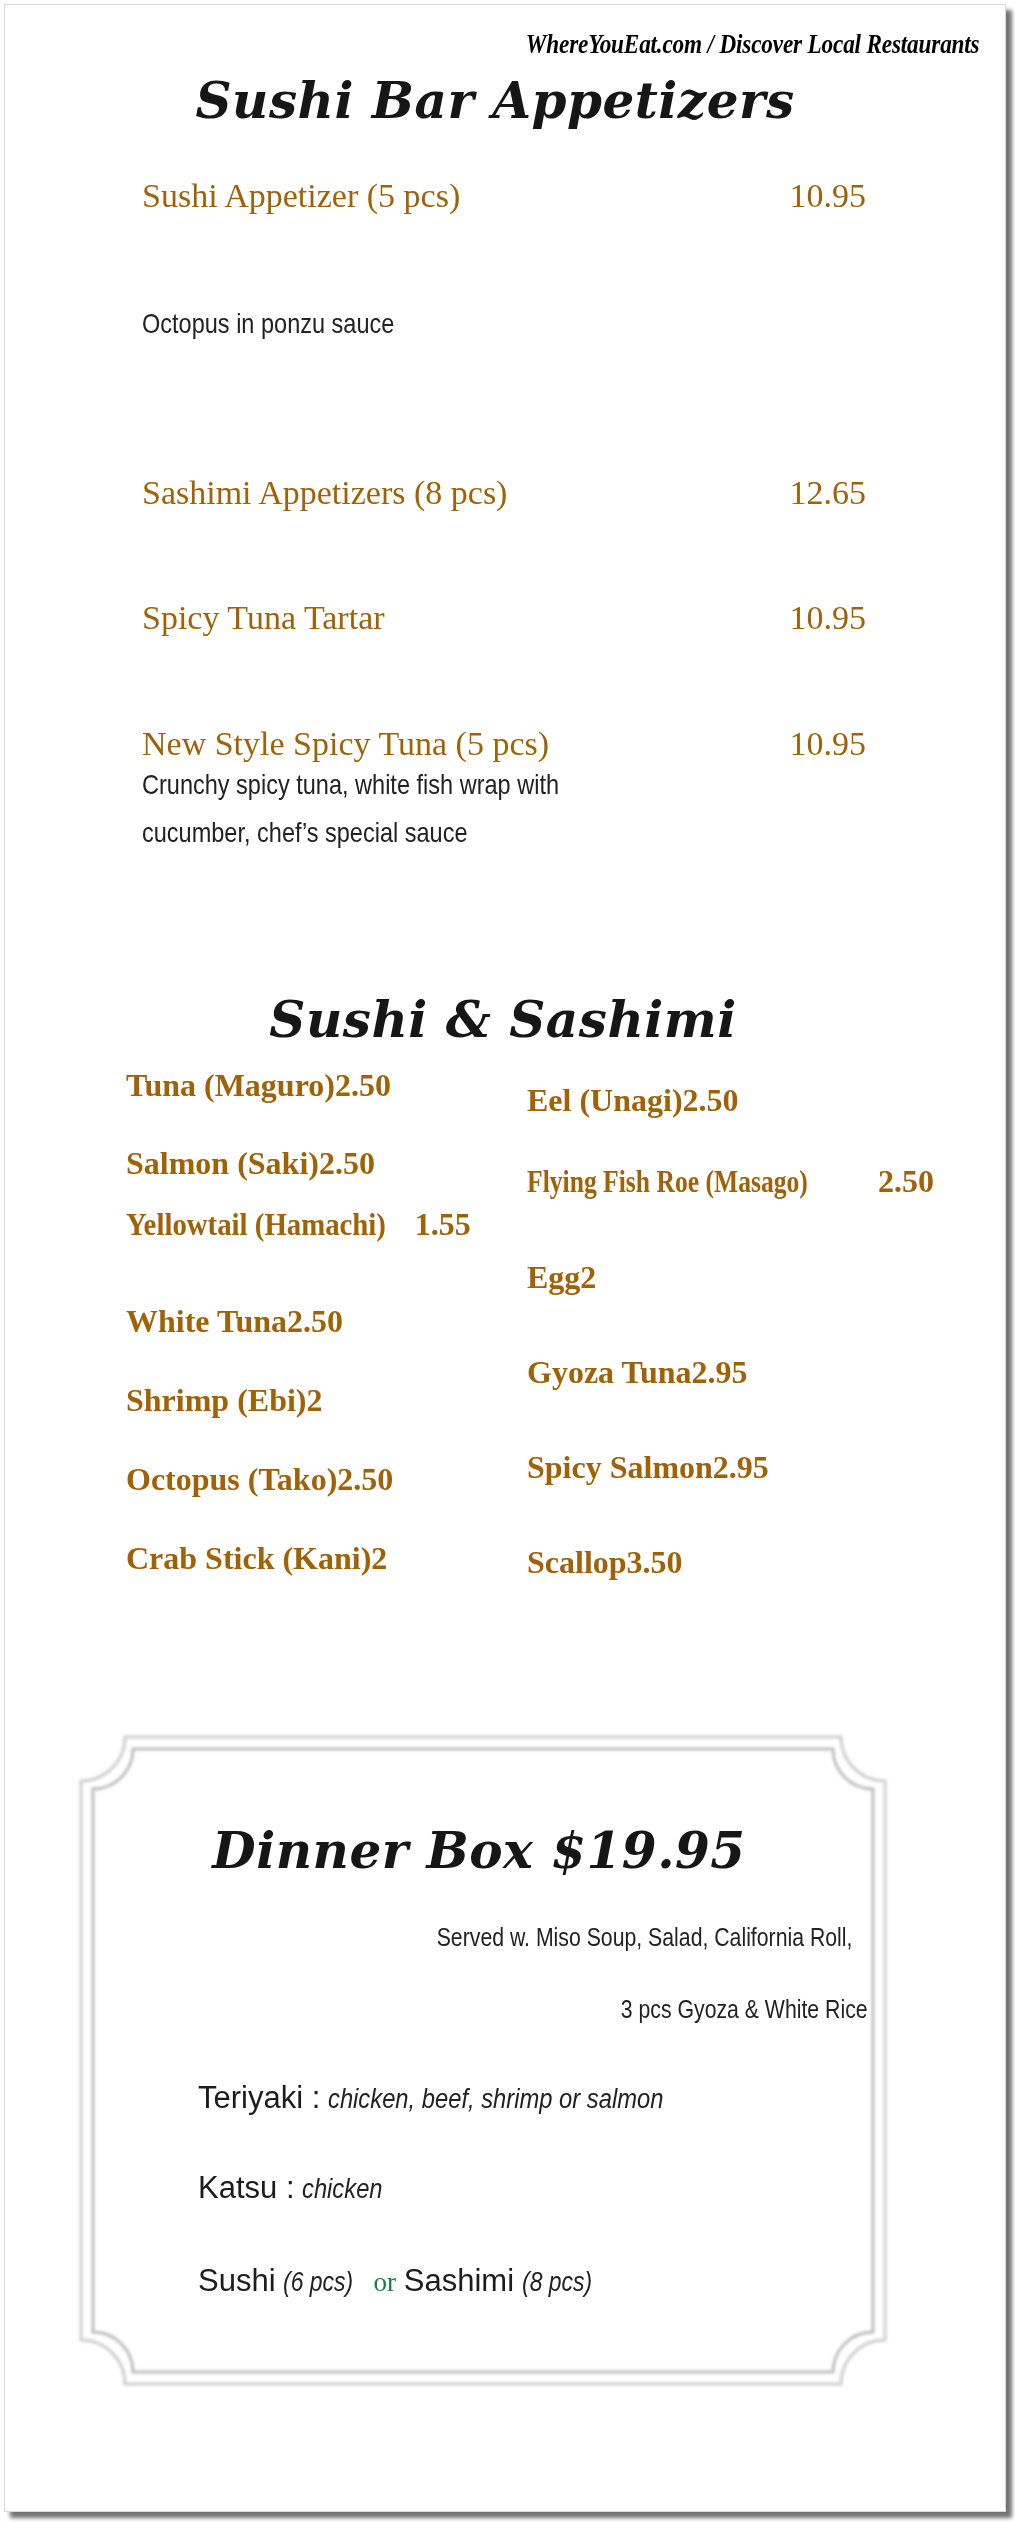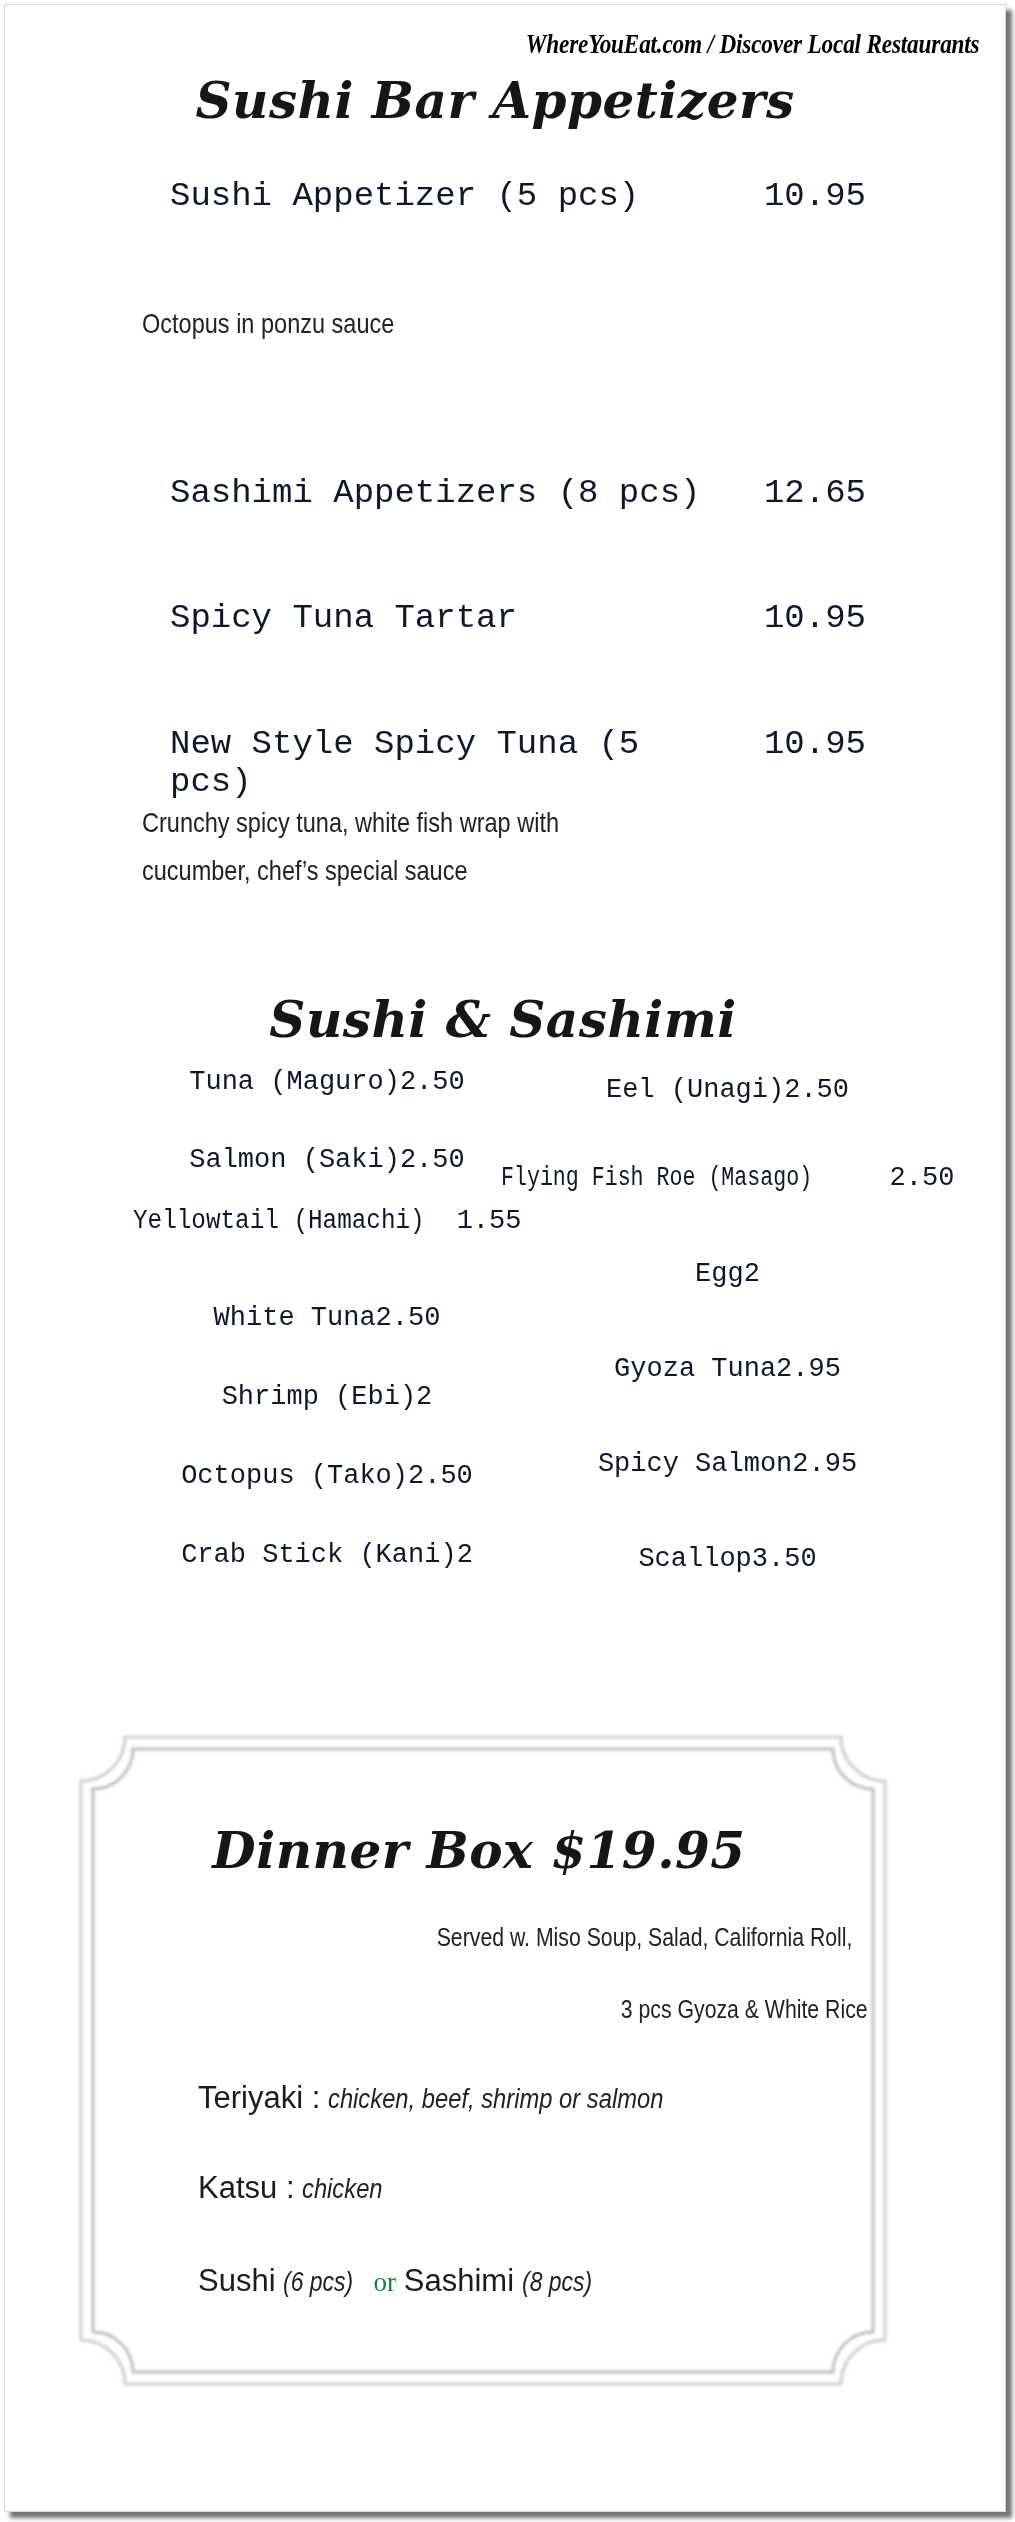--- a/index.html
+++ b/index.html
@@ -17,34 +17,34 @@
     transform: scaleX(0.86); transform-origin: right center;
   }
   .script-heading {
     position: absolute; left: 0; right: 0; text-align: center;
     font-family: "DejaVu Serif", serif; font-style: italic; font-weight: bold;
     color: #161616; letter-spacing: 0.5px;
   }
   .h-appetizers { top: 66px; font-size: 50px; left: -20px; }
   .h-sushi { top: 985px; font-size: 50px; left: -4px; text-align: center; }
 
-  .sans { font-family: Liberation Mono, monospace; color: #0f172a; margin-left: 28px; }
+  .sans { font-family: Liberation Serif, serif; color: #a16207; }
   .narrow { font-family: "Liberation Sans", sans-serif; color: #222;
             transform: scaleX(0.84); transform-origin: left center; display: inline-block; white-space: nowrap; }
 
   .app-item { position: absolute; left: 137px; width: 724px; }
   .app-row { display: flex; justify-content: space-between; align-items: baseline; }
   .app-name { font-size: 34px; }
   .app-price { font-size: 34px; }
   .app-desc { font-size: 28px; display: block; line-height: 48px; margin-top: 2px; }
 
   .col { position: absolute; }
   .col-left { left: 121px; width: 346px; top: 1062px; }
   .col-right { left: 522px; width: 345px; top: 1062px; }
-  .ss-row { position: absolute; left: 0; right: 0; display: flex; justify-content: center; align-items: baseline; font-size: 27px; }
+  .ss-row { position: absolute; left: 0; right: 0; display: flex; justify-content: flex-start; align-items: baseline; font-size: 32px; font-weight: bold; }
   .ss-name { white-space: nowrap; }
   .ss-row.tight .ss-name { transform: scaleX(0.9); transform-origin: left center; display: inline-block; }
 
   .dinner-frame {
     position: absolute; left: 72px; top: 1728px; width: 812px; height: 655px;
   }
   .dinner-frame svg { position: absolute; left: 0; top: 0; }
   .dinner-desc {
     position: absolute; left: 0; right: 0; text-align: right;
     font-family: "Liberation Sans", sans-serif; font-size: 25px; color: #222;
@@ -129,21 +129,21 @@
         <span class="ss-name">Octopus (Tako)</span>
         <span class="ss-price">2.50</span>
       </div>
       <div class="ss-row" style="top:473px">
         <span class="ss-name">Crab Stick (Kani)</span>
         <span class="ss-price">2</span>
       </div>
     </div>
 
     <div class="col col-right sans">
-      <div class="ss-row" style="top:8px">
+      <div class="ss-row" style="top:15px">
         <span class="ss-name">Eel (Unagi)</span>
         <span class="ss-price">2.50</span>
       </div>
       <div class="ss-row tight" style="top:96px">
         <span class="ss-name" style="transform:scaleX(0.8)">Flying Fish Roe (Masago)</span>
         <span class="ss-price">2.50</span>
       </div>
       <div class="ss-row" style="top:192px">
         <span class="ss-name">Egg</span>
         <span class="ss-price">2</span>

